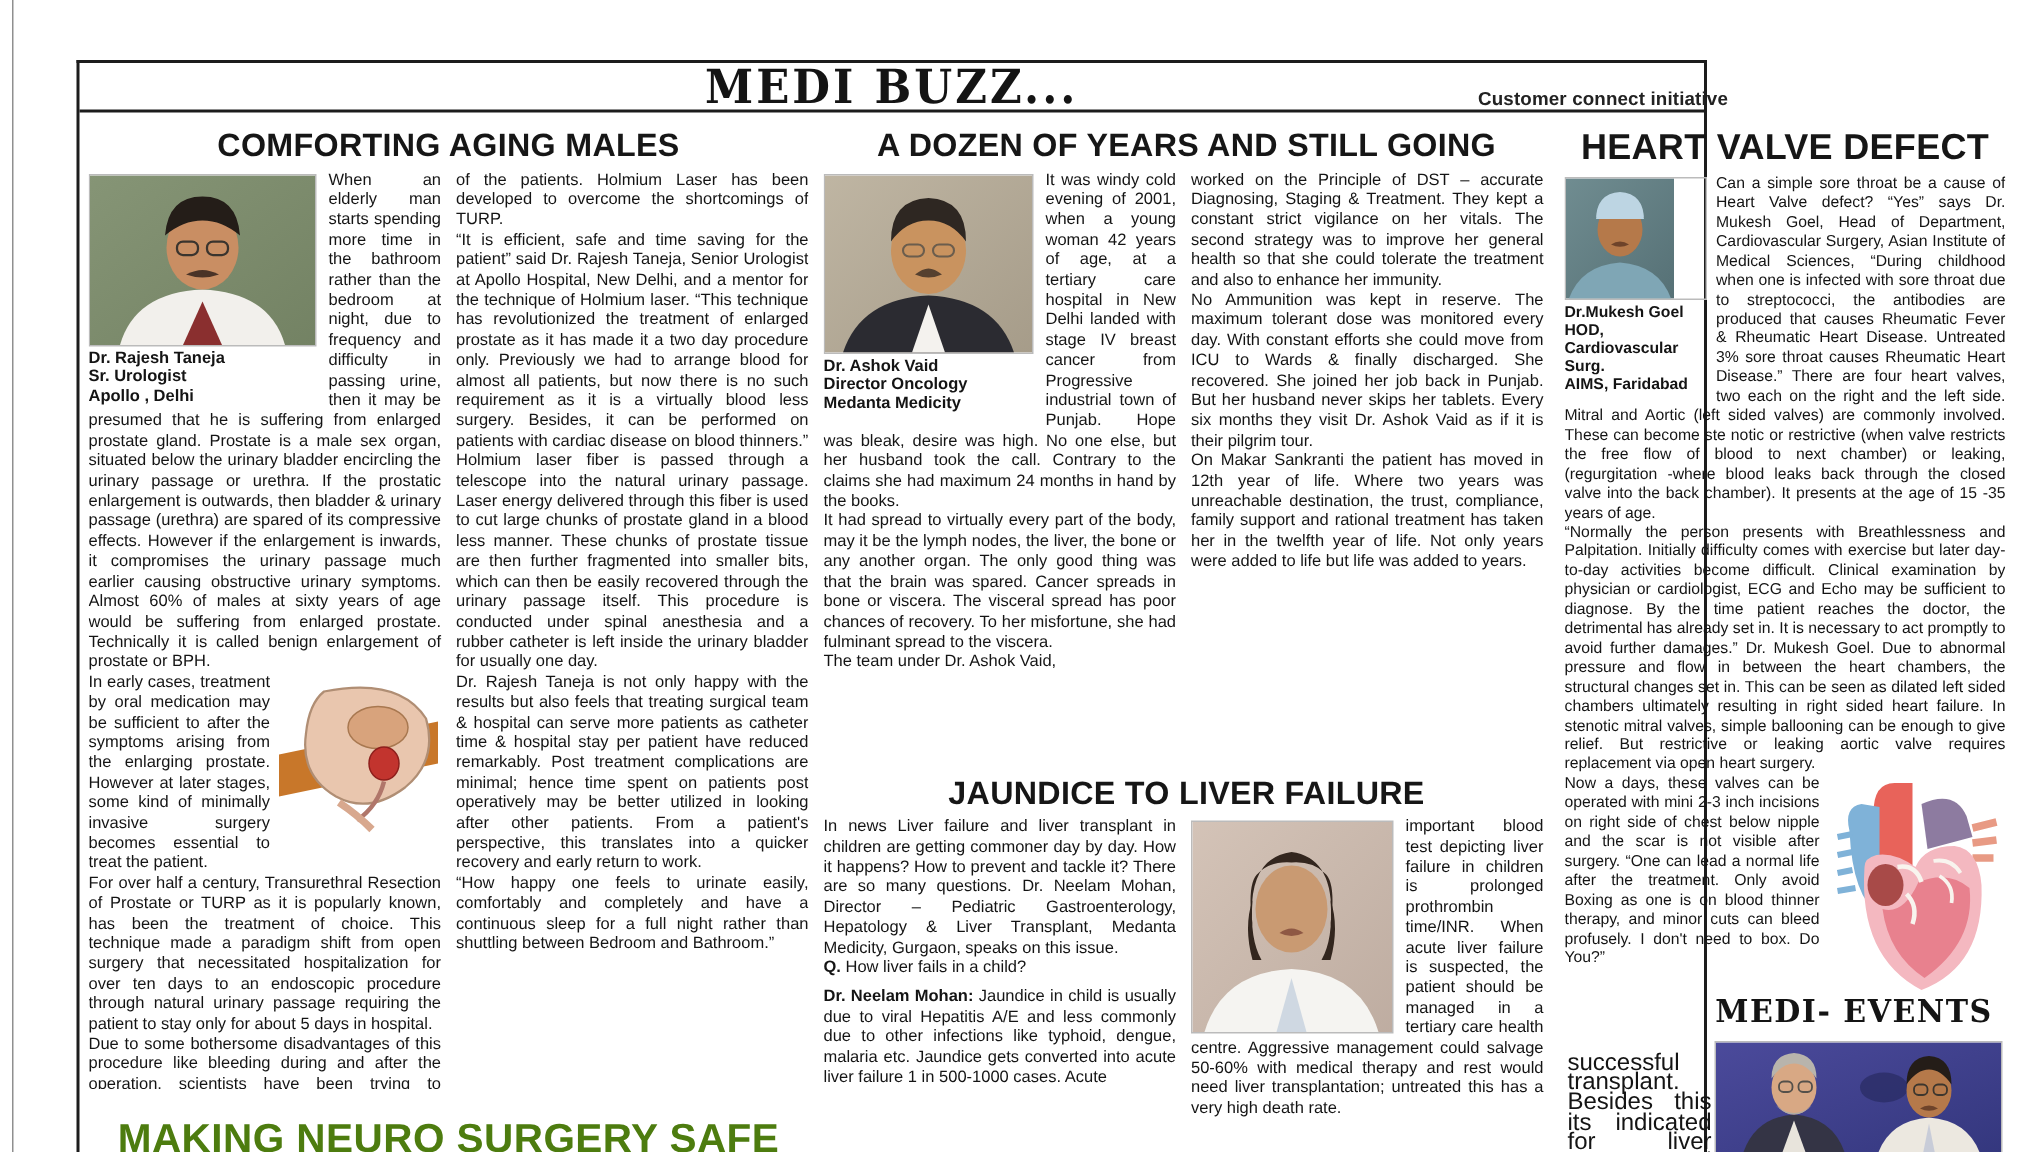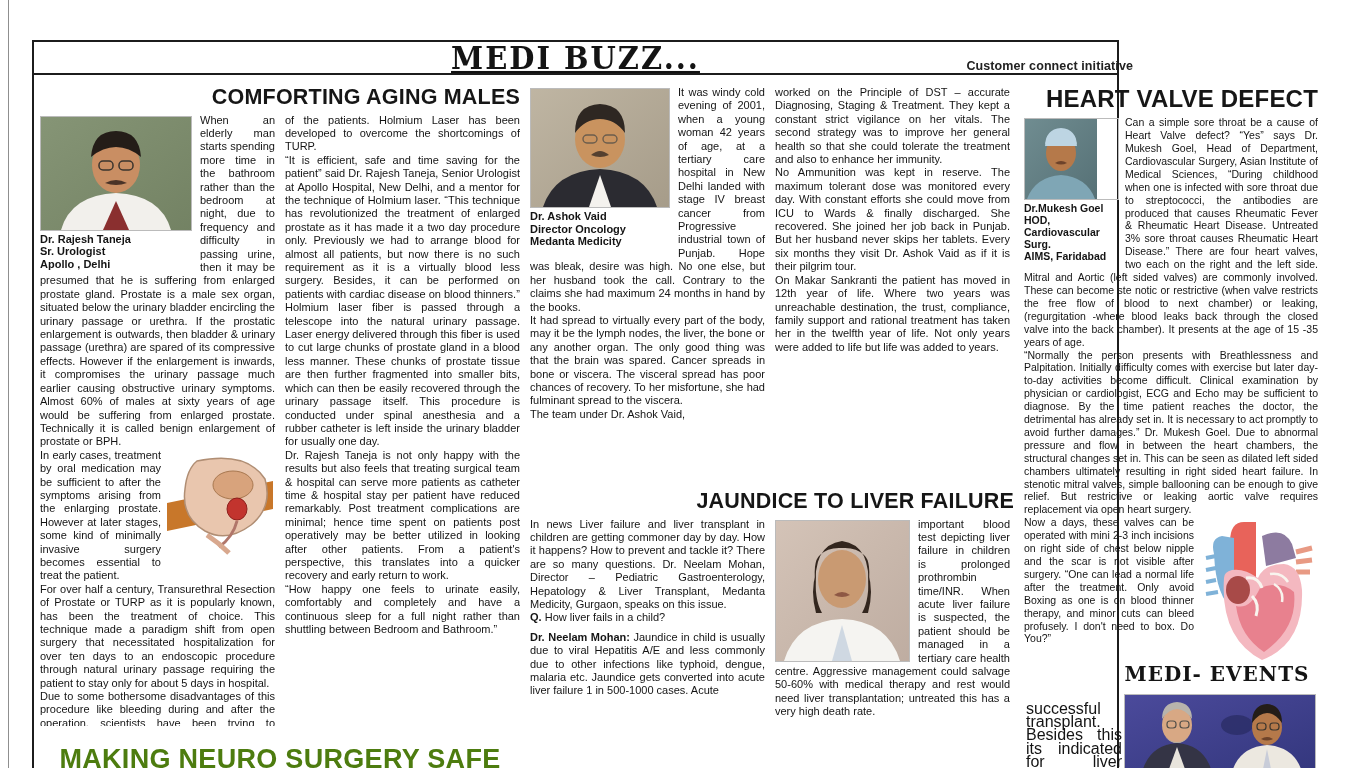--- a/index.html
+++ b/index.html
@@ -4,39 +4,39 @@
 <style>
   * { box-sizing: border-box; }
   html,body { margin:0; padding:0; }
   body {
     width:1360px; height:768px; position:relative; overflow:hidden;
     background:#ffffff; color:#111;
     font-family:"Liberation Sans", sans-serif;
   }
   .scan-line-left { position:absolute; left:8px; top:0; width:1px; height:768px; background:#8f8f8f; }
   .page-box {
-    position:absolute; left:32px; top:40px; width:1087px; height:728px;
-    border:2px solid #1c1c1c; border-bottom:none; background:#fff;text-decoration:underline;
+    position:absolute; left:51px; top:40px; width:1087px; height:728px;
+    border:2px solid #1c1c1c; border-bottom:none; background:#fff;
   }
   .masthead-row { position:relative; height:33px; border-bottom:2px solid #1c1c1c; }
   .masthead {
     text-align:center; font-family:"DejaVu Serif", serif; font-weight:bold;
     font-size:29px; line-height:32px; letter-spacing:2px; color:#141414;
     transform:scaleY(1.08); transform-origin:center;
   }
   .tagline {
     position:absolute; right:-16px; bottom:0px; font-weight:bold; font-size:12.5px;
     color:#222; letter-spacing:0.1px;
   }
   .sec { position:absolute; overflow:hidden; }
   .sec-left  { left:6px;  top:44px; width:480px; height:684px; }
   .sec-mid   { left:496px; top:44px; width:484px; height:684px; }
   .sec-right { left:990px; top:44px; width:294px; height:684px; }
   .article-title {
-    text-align:right; font-weight:bold; font-size:21.5px; margin:0 0 5px 0;
+    text-align:center; font-weight:bold; font-size:21.5px; margin:0 0 5px 0;
     letter-spacing:0.2px; color:#161616; line-height:1.05;
   }
   .two-col { display:flex; gap:10px; }
   .col { width:235px; text-align:justify; font-size:11px; line-height:13.4px; color:#141414; }
   .col p, .rt-body p { margin:0; }
   .cols-a1 { height:612px; overflow:hidden; }
   .cols-a2 { height:396px; overflow:hidden; }
   .cols-a4 { height:226px; overflow:hidden; }
   .neuro-title {
     font-weight:bold; font-size:27px; margin:18px 0 0 0; text-align:center;
@@ -124,20 +124,21 @@
         <p>“It is efficient, safe and time saving for the patient” said Dr. Rajesh Taneja, Senior Urologist at Apollo Hospital, New Delhi, and a mentor for the technique of Holmium laser. “This technique has revolutionized the treatment of enlarged prostate as it has made it a two day procedure only. Previously we had to arrange blood for almost all patients, but now there is no such requirement as it is a virtually blood less surgery. Besides, it can be performed on patients with cardiac disease on blood thinners.”</p>
         <p>Holmium laser fiber is passed through a telescope into the natural urinary passage. Laser energy delivered through this fiber is used to cut large chunks of prostate gland in a blood less manner. These chunks of prostate tissue are then further fragmented into smaller bits, which can then be easily recovered through the urinary passage itself. This procedure is conducted under spinal anesthesia and a rubber catheter is left inside the urinary bladder for usually one day.</p>
         <p>Dr. Rajesh Taneja is not only happy with the results but also feels that treating surgical team &amp; hospital can serve more patients as catheter time &amp; hospital stay per patient have reduced remarkably. Post treatment complications are minimal; hence time spent on patients post operatively may be better utilized in looking after other patients. From a patient's perspective, this translates into a quicker recovery and early return to work.</p>
         <p>“How happy one feels to urinate easily, comfortably and completely and have a continuous sleep for a full night rather than shuttling between Bedroom and Bathroom.”</p>
       </div>
     </div>
     <h2 class="neuro-title">MAKING NEURO SURGERY SAFE</h2>
   </div>
 
   <div class="sec sec-mid">
+    <h2 class="article-title">A DOZEN OF YEARS AND STILL GOING</h2>
     <div class="two-col cols-a2">
       <div class="col">
         <div class="float-photo-left w140">
           <span class="photo-frame">
             <svg width="138" height="118" viewBox="0 0 138 118">
               <rect width="138" height="118" fill="#b3a996"></rect>
               <rect width="138" height="118" fill="url(#g1)" opacity="0.35"></rect>
               <defs>
                   <linearGradient id="g1" x1="0" y1="0" x2="1" y2="1">
                     <stop offset="0" stop-color="#d5ccba"></stop>

